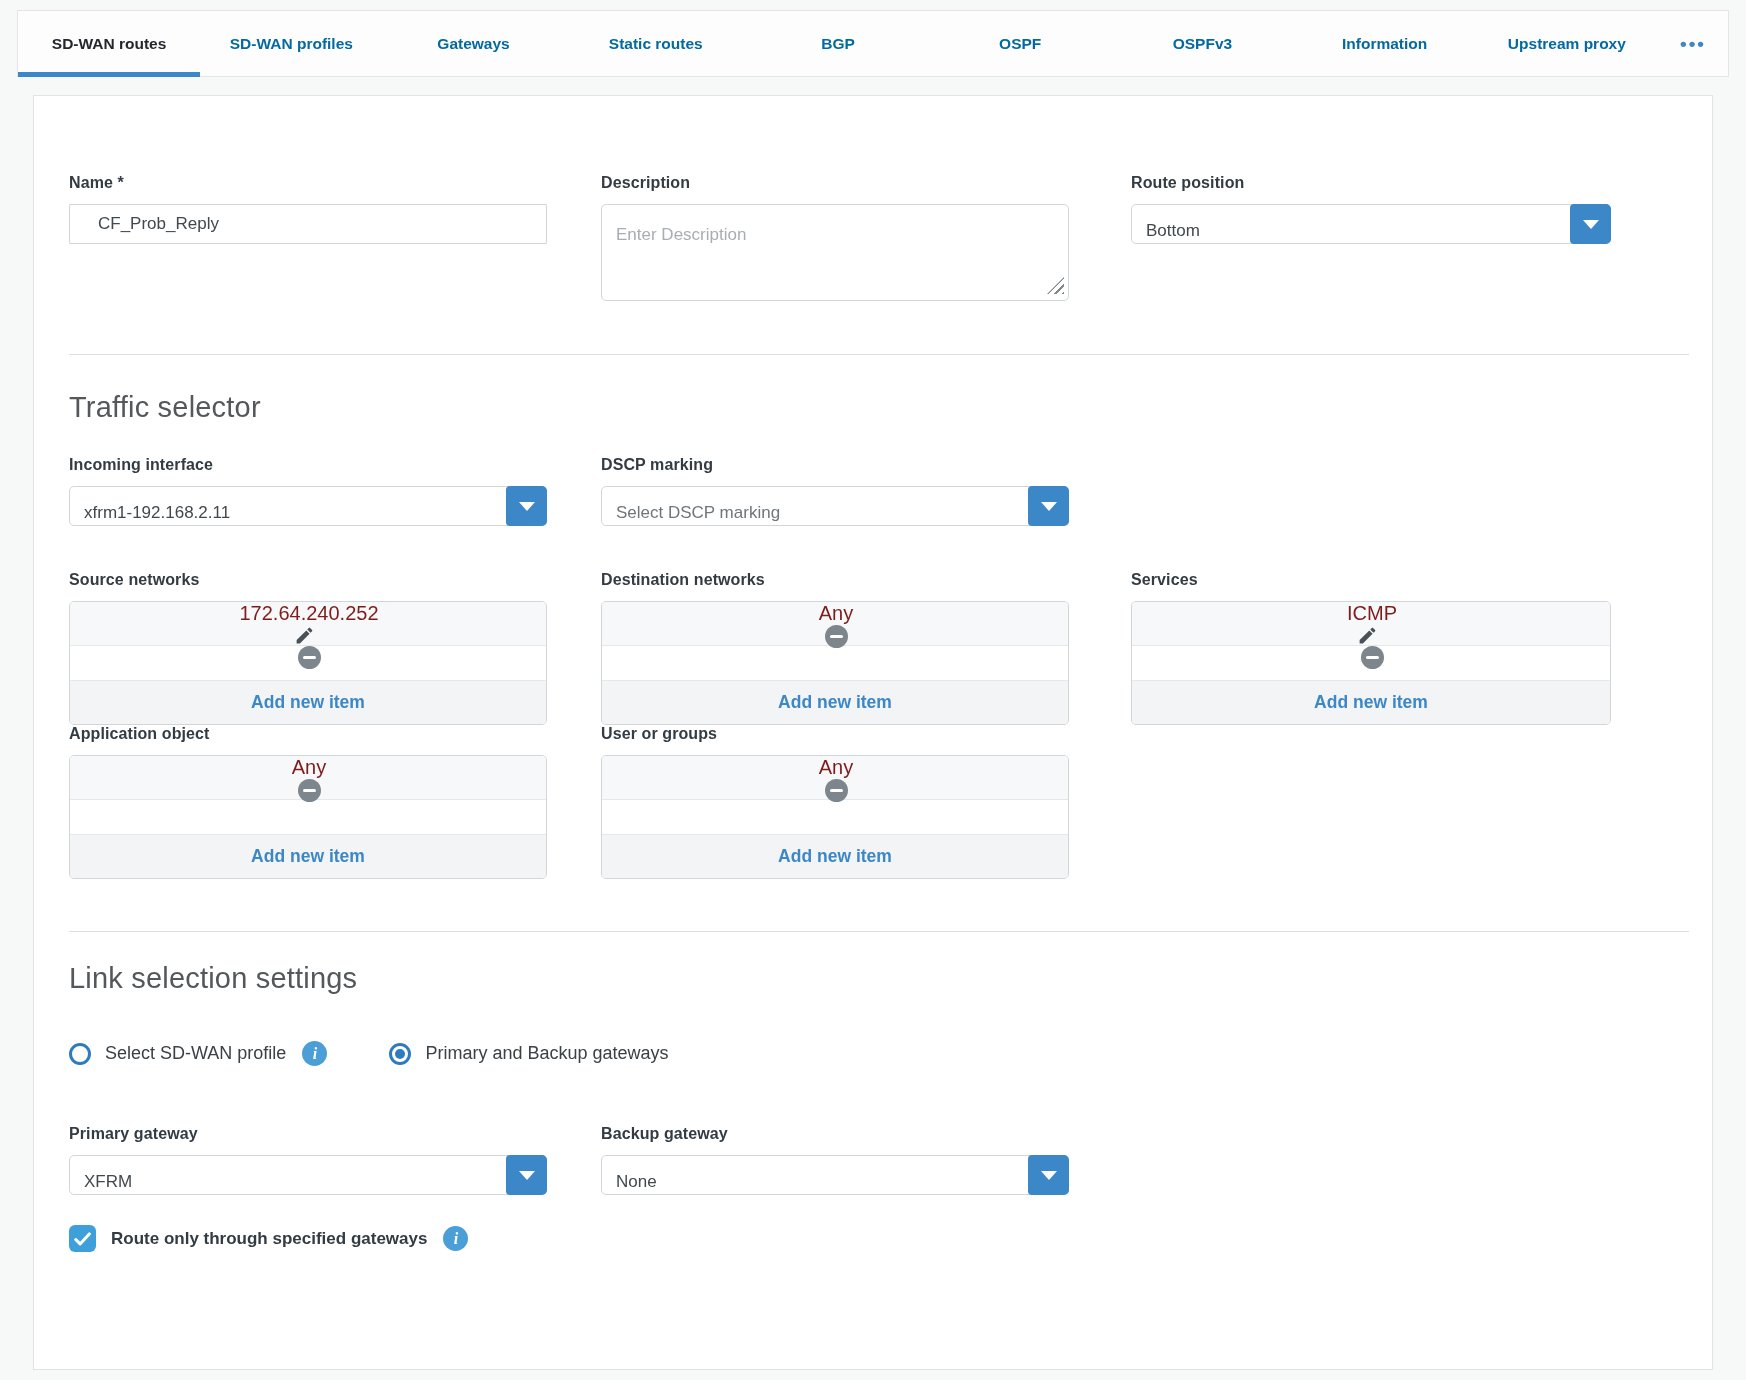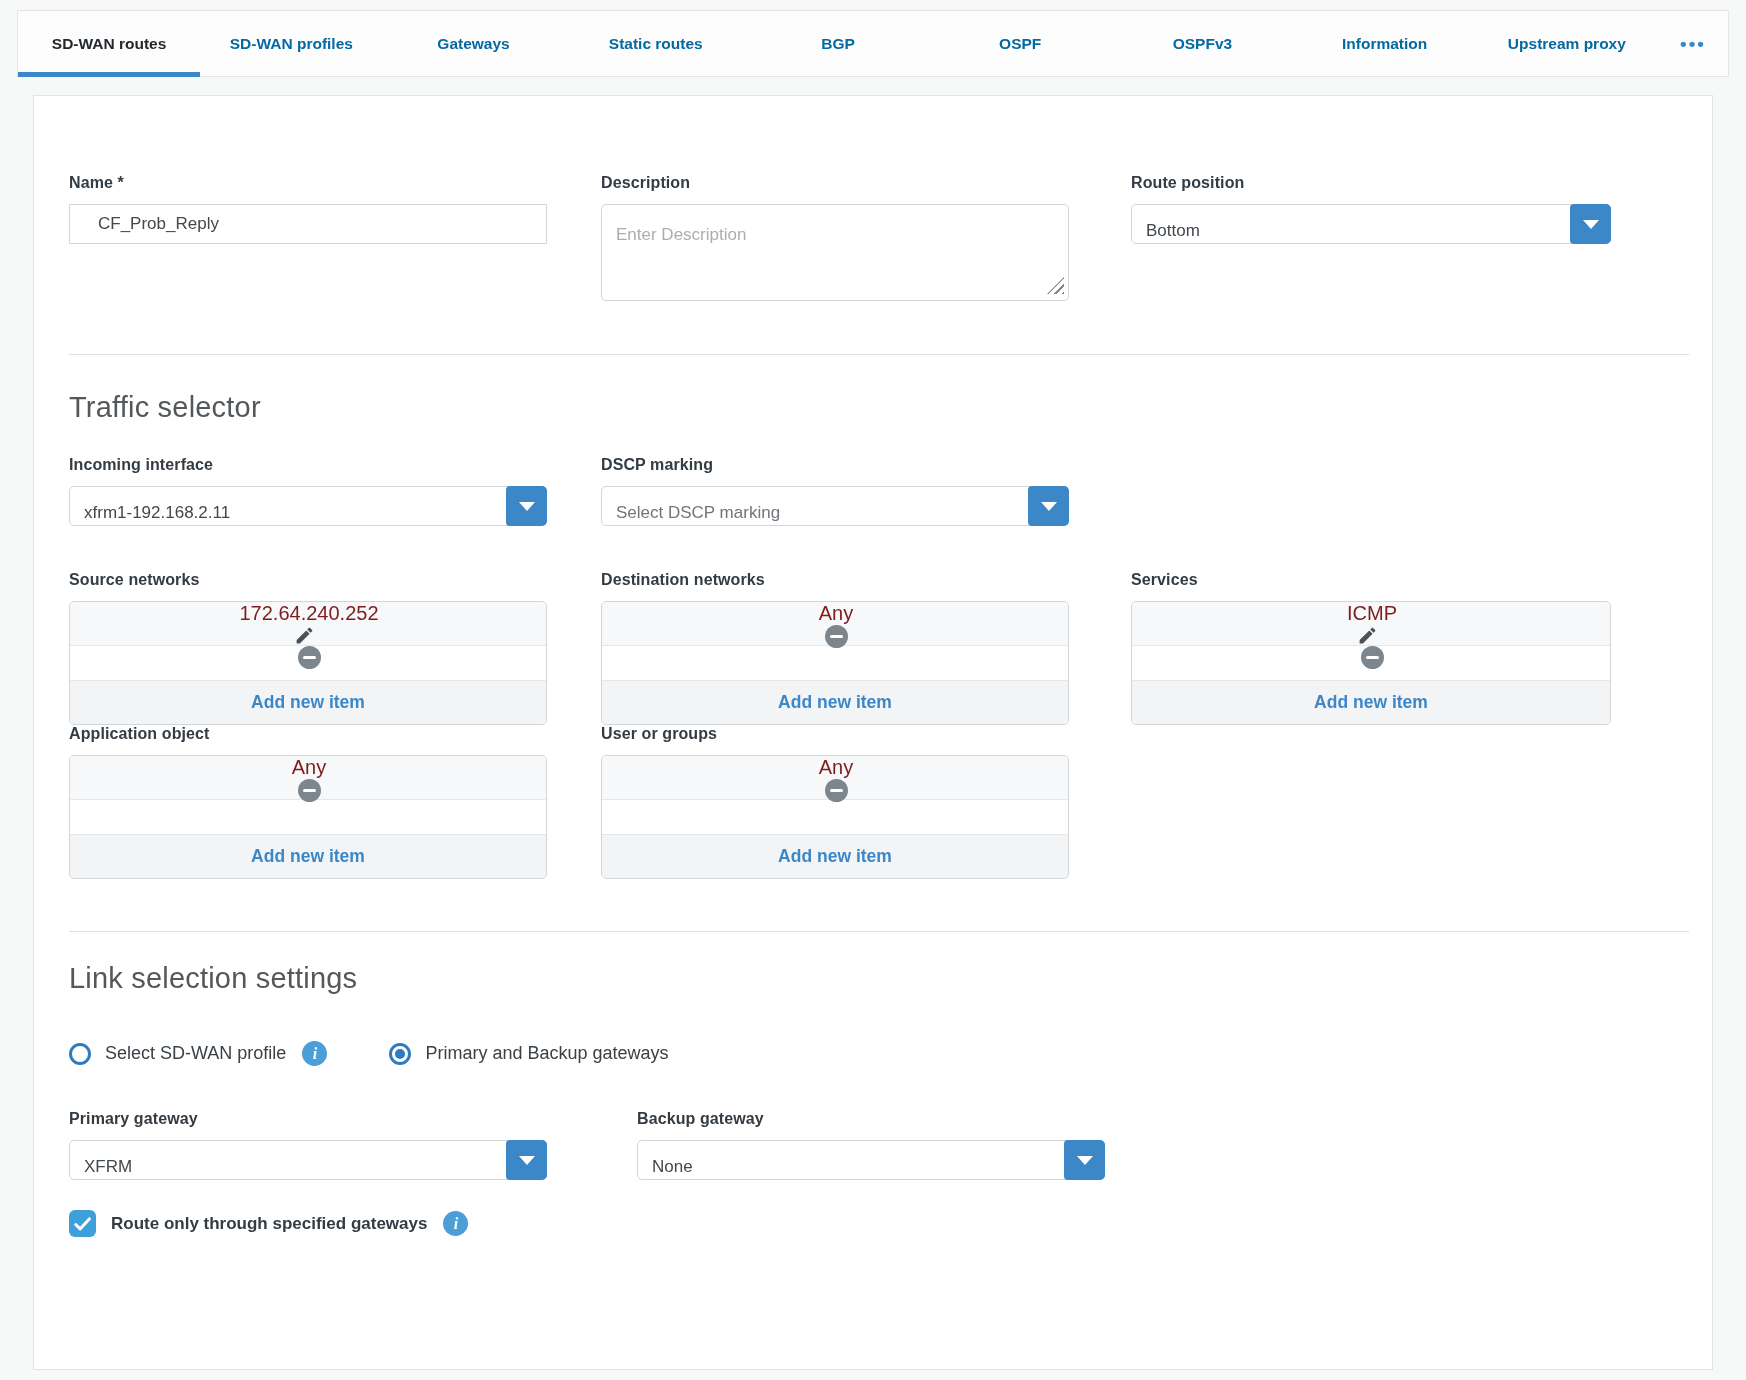--- a/index.html
+++ b/index.html
@@ -141,21 +141,21 @@
   }
   .radio-label { font-size:18px; color:#3a4147; margin-left:14px; }
   .info-icon {
     width:25px; height:25px; border-radius:50%; background:#4b9fd6;
     color:#fff; display:flex; align-items:center; justify-content:center;
     font-family:"Liberation Serif", serif; font-style:italic; font-weight:700;
     font-size:16px; margin-left:16px; cursor:pointer; flex:0 0 auto;
   }
   .rg-gap { margin-right:62px; }
 
-  .row-gw { margin-top:44px;gap:36px; }
+  .row-gw { margin-top:59px; }
 
   .check-row { margin-top:30px; display:flex; align-items:center; }
   .checkbox {
     width:27px; height:27px; border-radius:6px; background:#3da0da;
     display:flex; align-items:center; justify-content:center; cursor:pointer;
     flex:0 0 auto;
   }
   .check-label { font-size:17px; font-weight:700; color:#333b43; margin-left:15px; }
 </style>
 </head>

